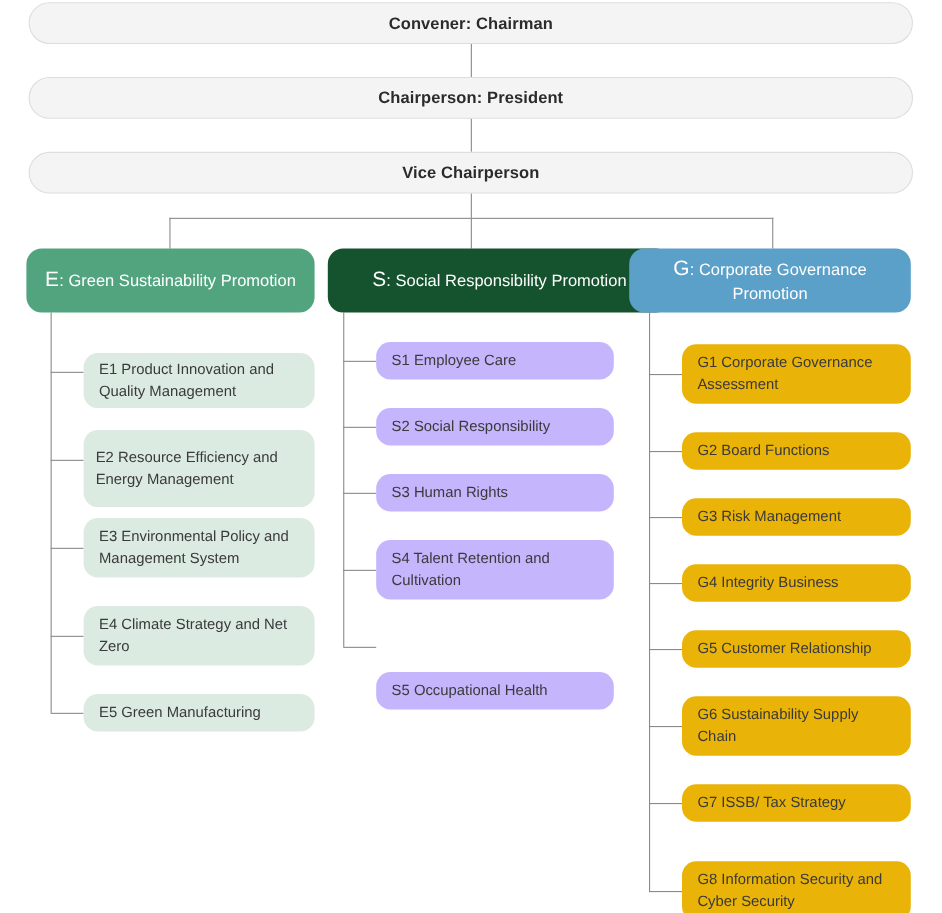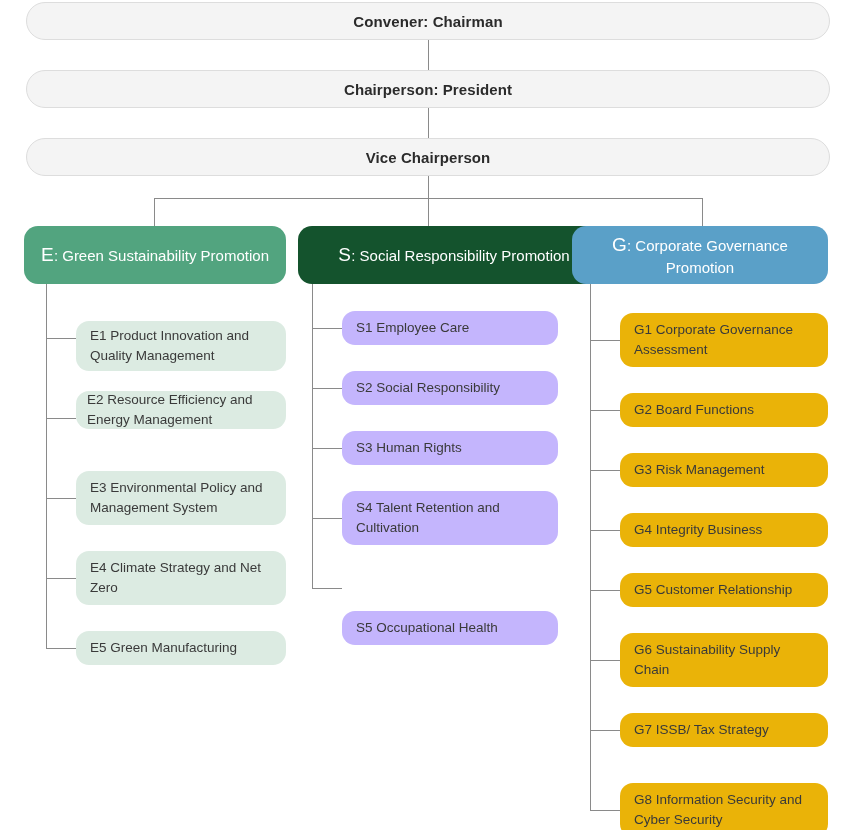--- a/index.html
+++ b/index.html
@@ -135,21 +135,21 @@
 
   <div class="col-e">
     <div class="rail" style="left:46px; top:284px; height:364px;"></div>
 
     <div class="stub" style="left:46px; top:338px;"></div>
     <div class="item" style="top:321px; height:50px;">
       <span>E1 Product Innovation and Quality Management</span>
     </div>
 
     <div class="stub" style="left:46px; top:418px;"></div>
-    <div class="item" style="top:391px; height:38px;padding-left:11px;">
+    <div class="item" style="top:391px; height:70px;padding-left:11px;">
       <span>E2 Resource Efficiency and Energy Management</span>
     </div>
 
     <div class="stub" style="left:46px; top:498px;"></div>
     <div class="item" style="top:471px; height:54px;">
       <span>E3 Environmental Policy and Management System</span>
     </div>
 
     <div class="stub" style="left:46px; top:578px;"></div>
     <div class="item" style="top:551px; height:54px;">

